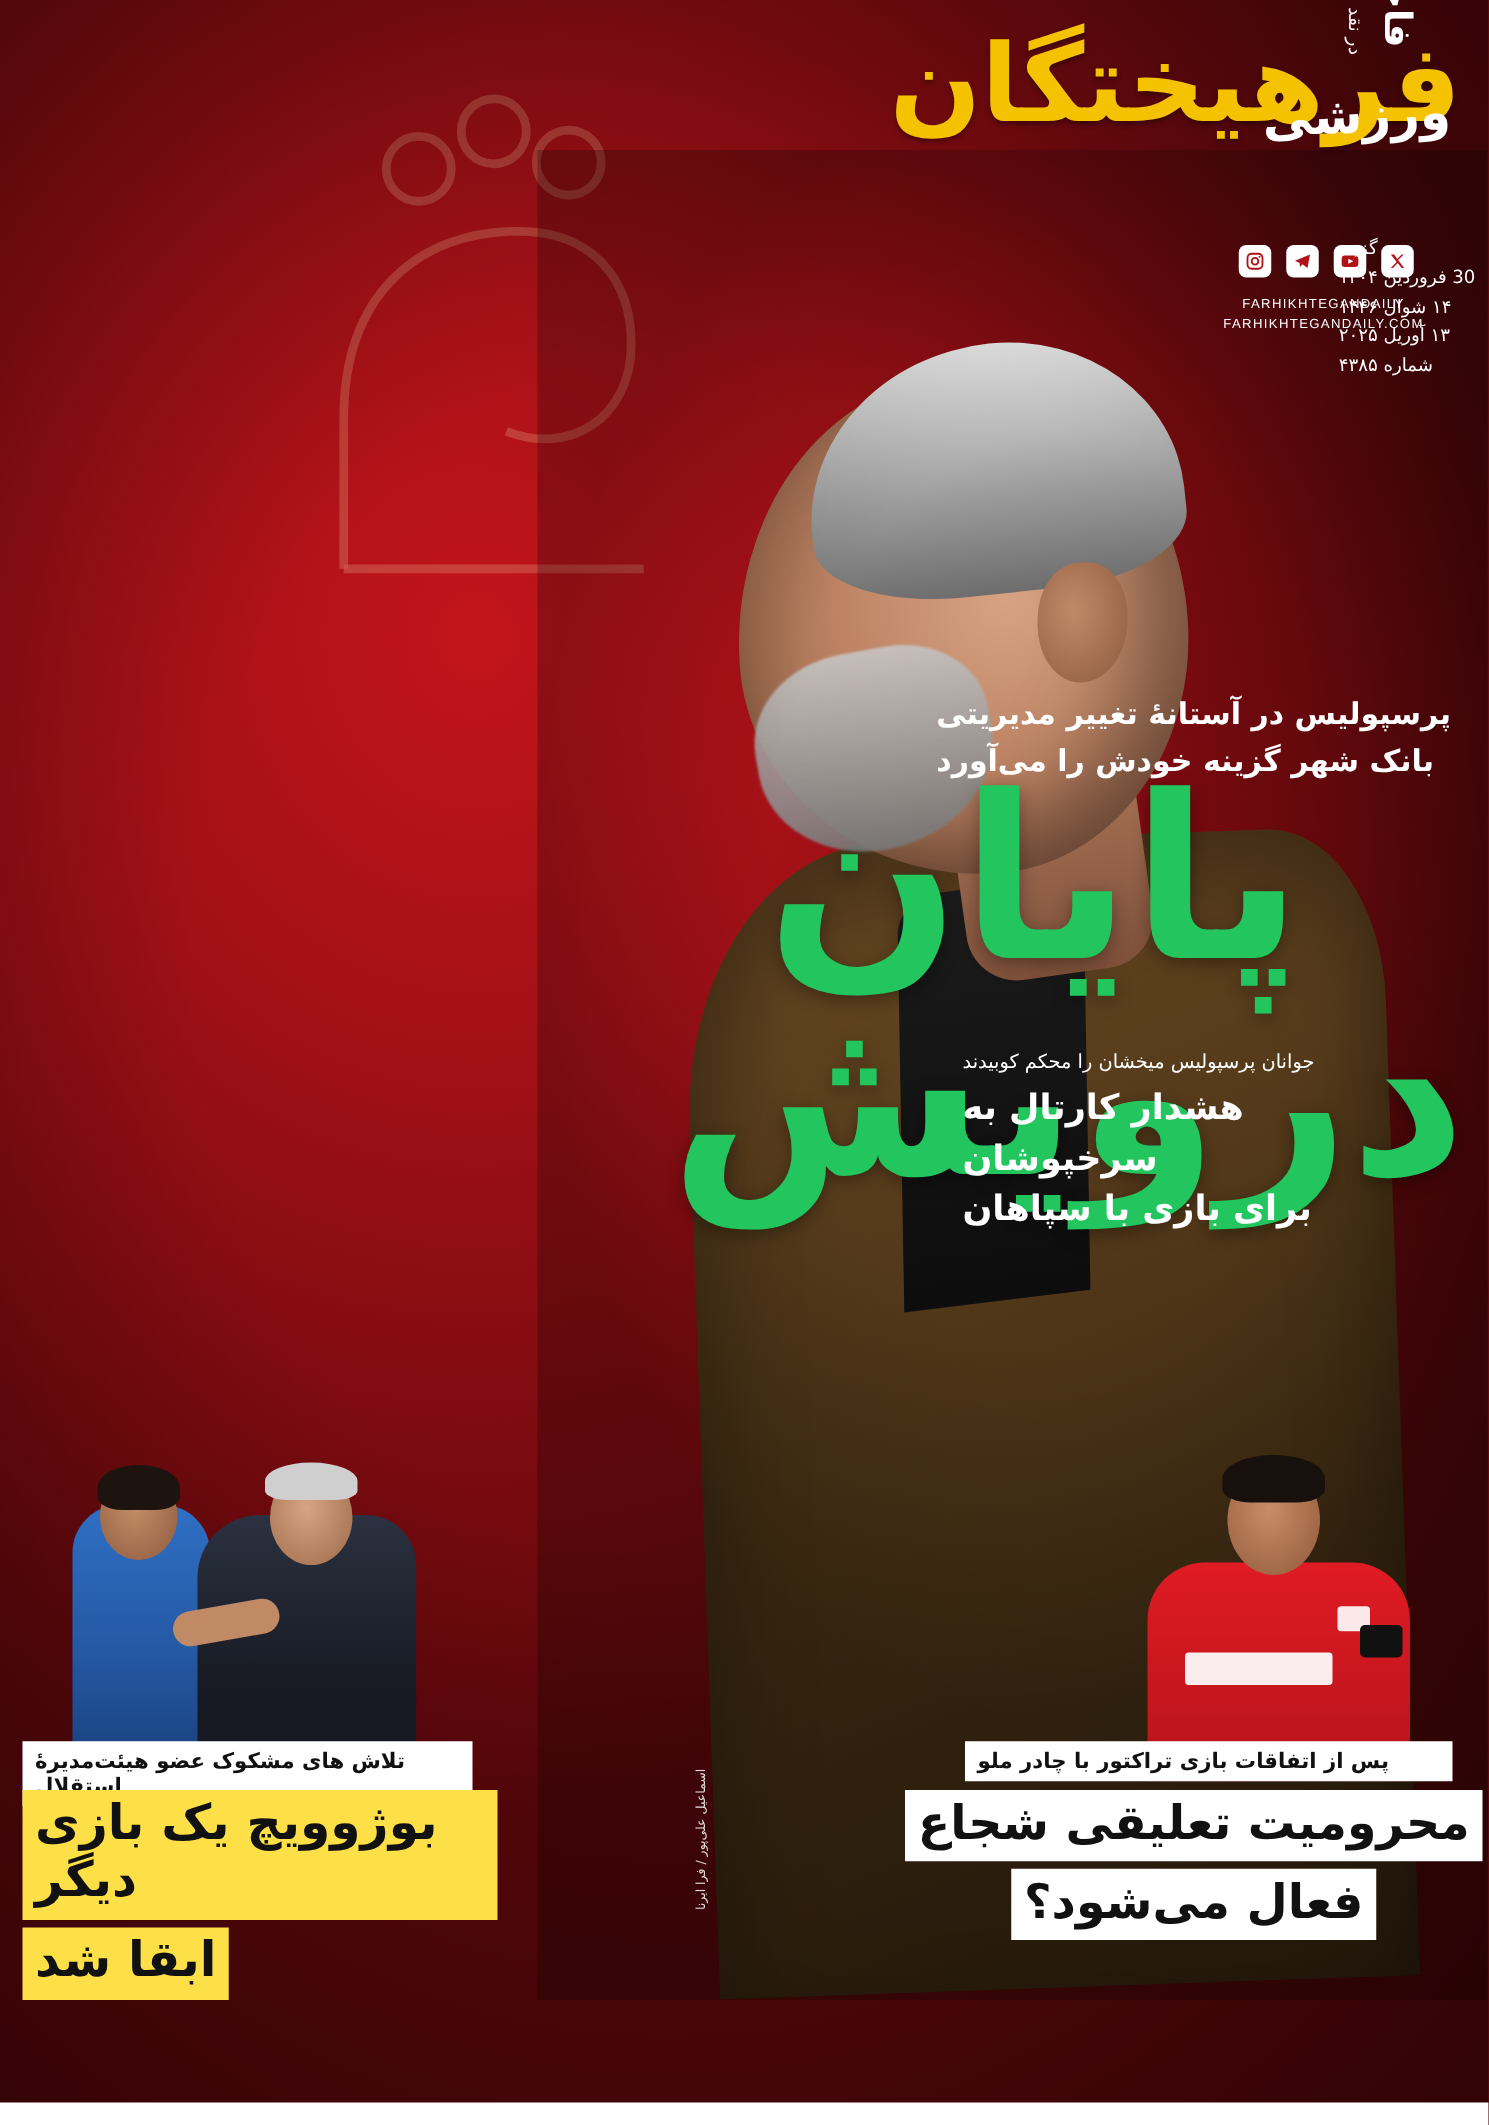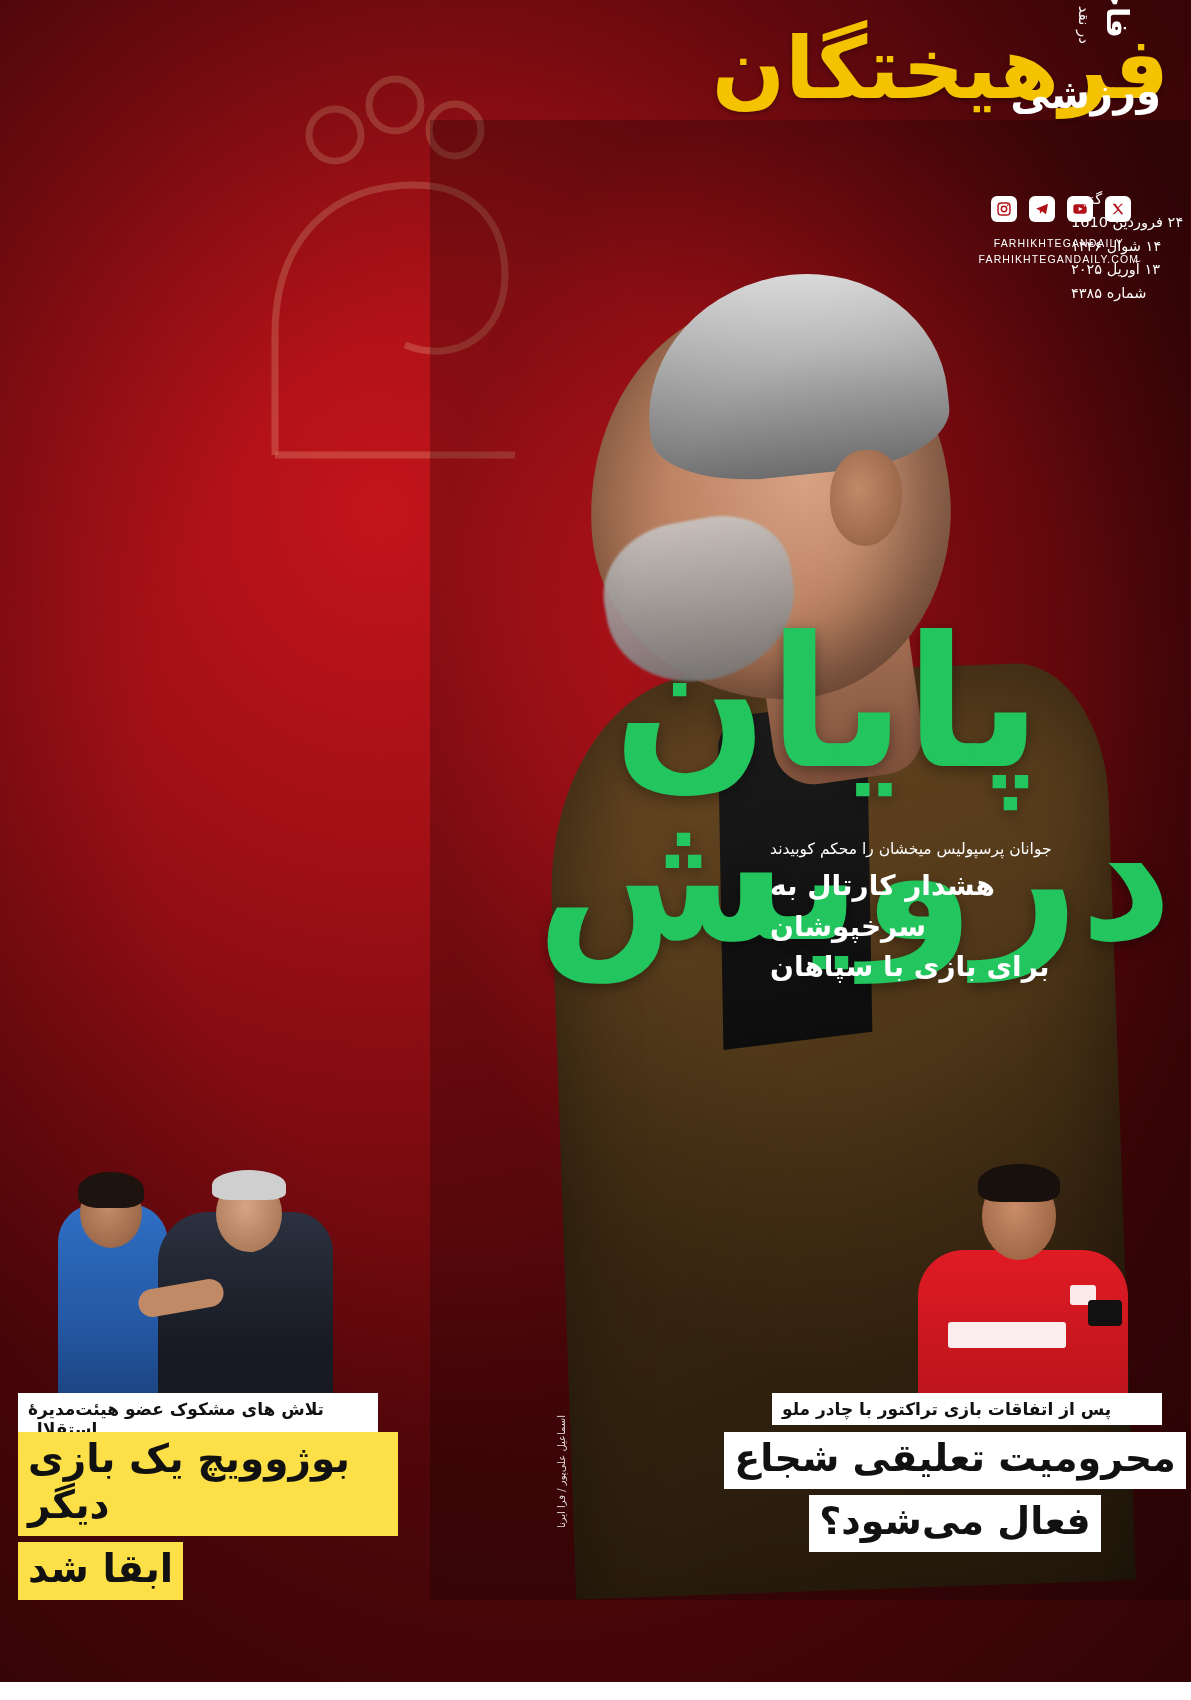--- a/index.html
+++ b/index.html
@@ -524,31 +524,35 @@
     </span>
   </div>
 
   <div class="site-urls">
     <div>FARHIKHTEGANDAILY</div>
     <div>FARHIKHTEGANDAILY.COM</div>
   </div>
 
   <div class="dateblock">
     <div>گزینه</div>
-    <div>۲۴ فروردین 1610</div>
+    <div>30 فروردین ۱۴۰۴</div>
     <div>۱۴ شوال ۱۴۴۶</div>
     <div>۱۳ آوریل ۲۰۲۵</div>
     <div>شماره ۴۳۸۵</div>
   </div>
 
   <div class="edge-teaser">
     <div class="vt vt-title">فاجعه نوجوانان قابل پیش‌بینی بود</div>
     <div class="vt vt-kicker">در نقد نیمی که عملکرد‌ی پرانتقاد در آسیا داشت</div>
   </div>
 
+  <div class="lead">
+    <div>پرسپولیس در آستانهٔ تغییر مدیریتی</div>
+    <div>بانک شهر گزینه خودش را می‌آورد</div>
+  </div>
 
   <div class="bigtitle">
     <span class="l1">پایان</span>
     <span class="l2">درویش</span>
   </div>
 
   <div class="mid-teaser">
     <div class="kick">جوانان پرسپولیس میخشان را محکم کوبیدند</div>
     <div class="t">هشدار کارتال به سرخپوشان</div>
     <div class="t">برای بازی با سپاهان</div>

